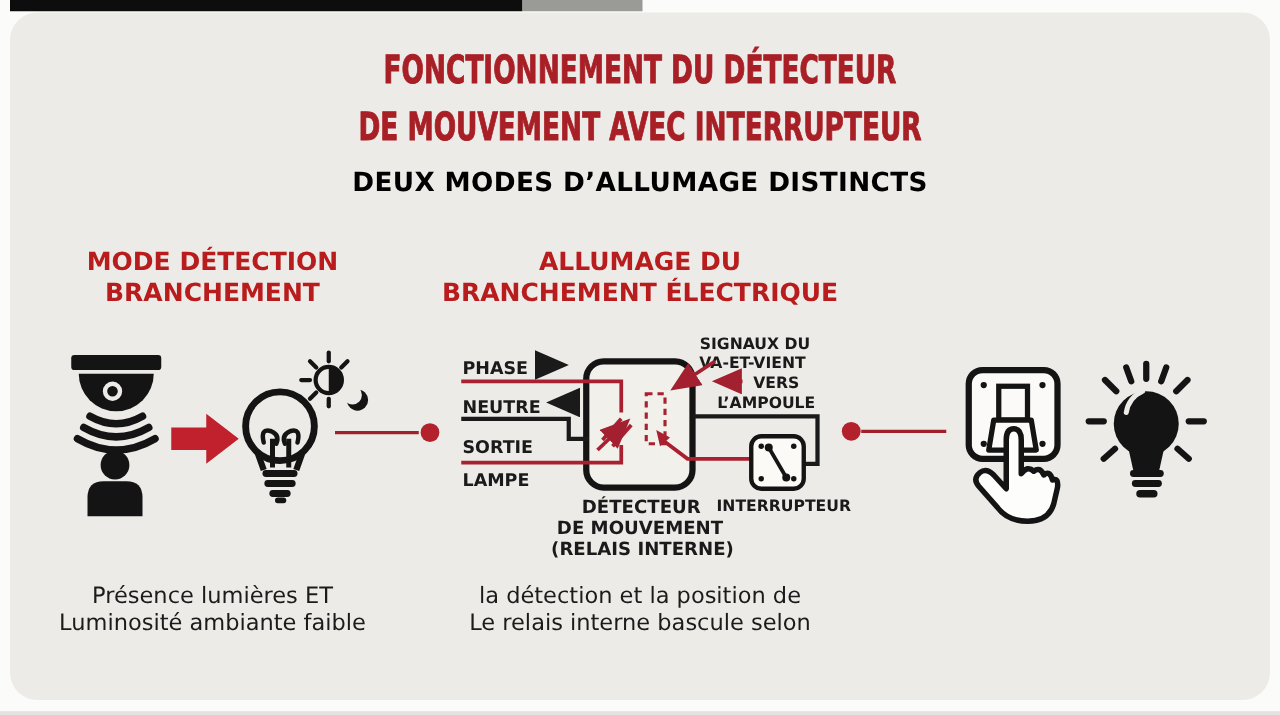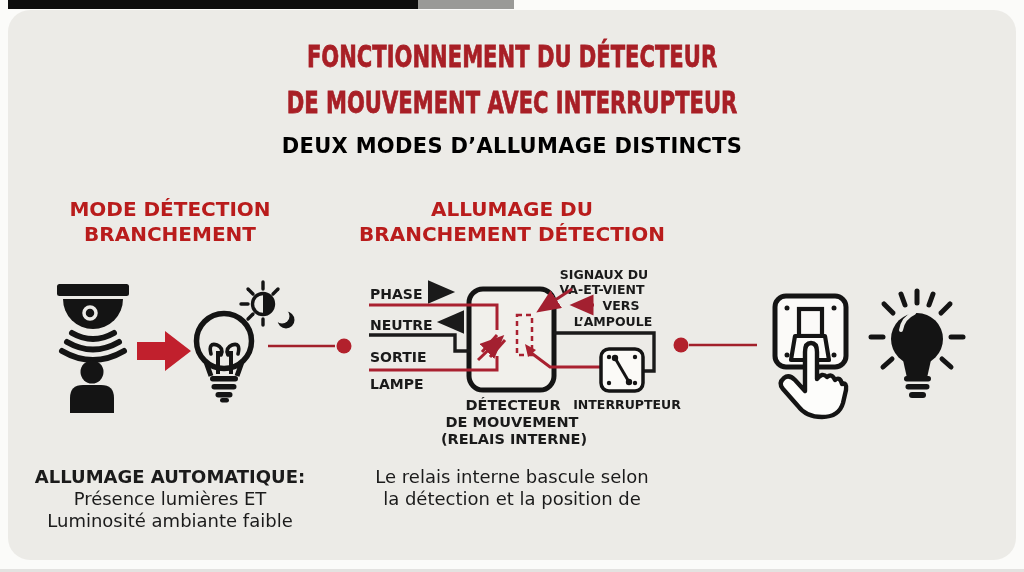--- a/index.html
+++ b/index.html
@@ -47,21 +47,21 @@
     <span class="tline">DE MOUVEMENT AVEC INTERRUPTEUR</span>
   </div>
   <div class="subtitle">DEUX MODES D’ALLUMAGE DISTINCTS</div>
 
   <div class="col-head head-left">
     <span>MODE DÉTECTION</span>
     <span>BRANCHEMENT</span>
   </div>
   <div class="col-head head-center">
     <span>ALLUMAGE DU</span>
-    <span>BRANCHEMENT DÉTECTION</span>
+    <span>BRANCHEMENT ÉLECTRIQUE</span>
   </div>
   <div class="col-head head-right">
   </div>
 
   <svg class="band" viewBox="0 250 1024 212">
     <defs>
       <marker id="ab" markerWidth="9" markerHeight="8" refX="6.5" refY="3.5" orient="auto">
         <path d="M0,0 L8,3.5 L0,7 Z" fill="#1a1a1a"></path>
       </marker>
       <marker id="ar" markerWidth="9" markerHeight="8" refX="6.5" refY="3.5" orient="auto">
@@ -194,23 +194,22 @@
       <circle class="ink" cx="917" cy="339" r="26"></circle>
       <path class="ink" d="M903,360 L907,378 H927 L931,360 Z"></path>
       <rect class="ink" x="904" y="376" width="27" height="5.5" rx="2.7"></rect>
       <rect class="ink" x="905.5" y="384" width="24" height="5.5" rx="2.7"></rect>
       <rect class="ink" x="909" y="392" width="17" height="6" rx="3"></rect>
       <path d="M901,330 Q903,318 914,313" fill="none" stroke="#ecebe7" stroke-width="4" stroke-linecap="round"></path>
     </g>
   </svg>
 
   <div class="caption cap-left">
-    <span class="cb">ALLUMAGE AUTOMATIQUE:</span>
     <span>Présence lumières ET</span>
     <span>Luminosité ambiante faible</span>
   </div>
   <div class="caption cap-center">
+    <span>la détection et la position de</span>
     <span>Le relais interne bascule selon</span>
-    <span>la détection et la position de</span>
   </div>
 
   <div class="bottom-bar"></div>
 </div>
 
 </body></html>

